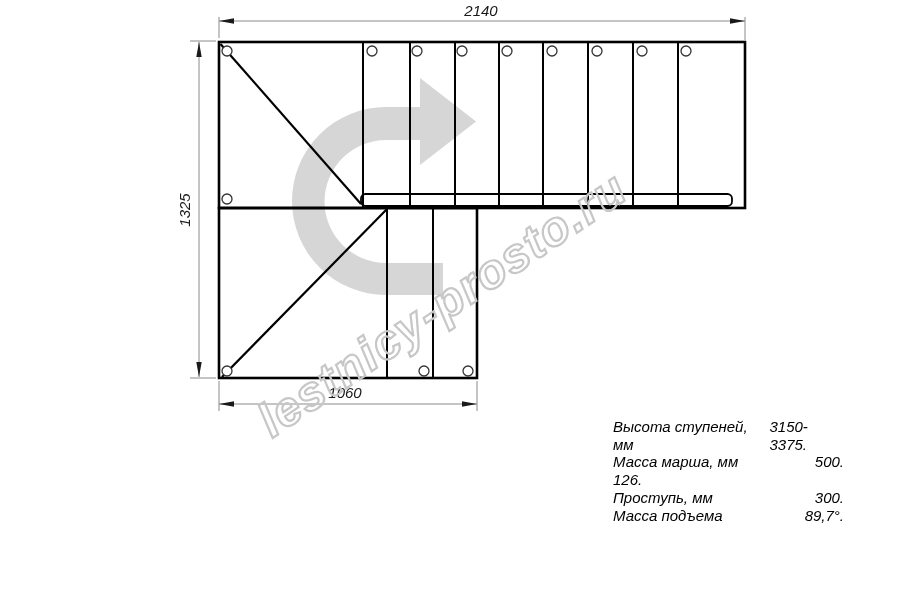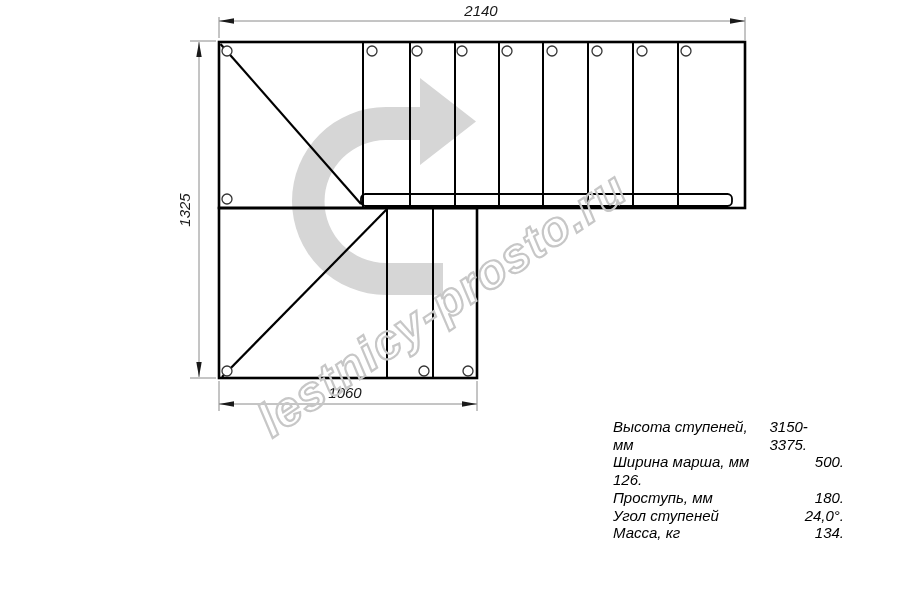--- a/index.html
+++ b/index.html
@@ -86,33 +86,29 @@
   </svg>
 
   <div class="watermark">lestnicy-prosto.ru</div>
 
   <div class="spec-table">
     <div class="spec-row">
       <span class="lbl">Высота ступеней, мм</span>
       <span class="val">3150-3375.</span>
     </div>
     <div class="spec-row">
-      <span class="lbl">Ширина марша, мм</span>
+      <span class="lbl">Масса марша, мм</span>
       <span class="val">500.</span>
     </div>
     <div class="spec-row">
       <span class="val">126.</span>
     </div>
     <div class="spec-row">
       <span class="lbl">Проступь, мм</span>
-      <span class="val">180.</span>
+      <span class="val">300.</span>
     </div>
     <div class="spec-row">
-      <span class="lbl">Угол ступеней</span>
-      <span class="val">24,0°.</span>
-    </div>
-    <div class="spec-row">
-      <span class="lbl">Масса, кг</span>
-      <span class="val">134.</span>
+      <span class="lbl">Масса подъема</span>
+      <span class="val">89,7°.</span>
     </div>
   </div>
 
 </div>
 
 </body></html>

